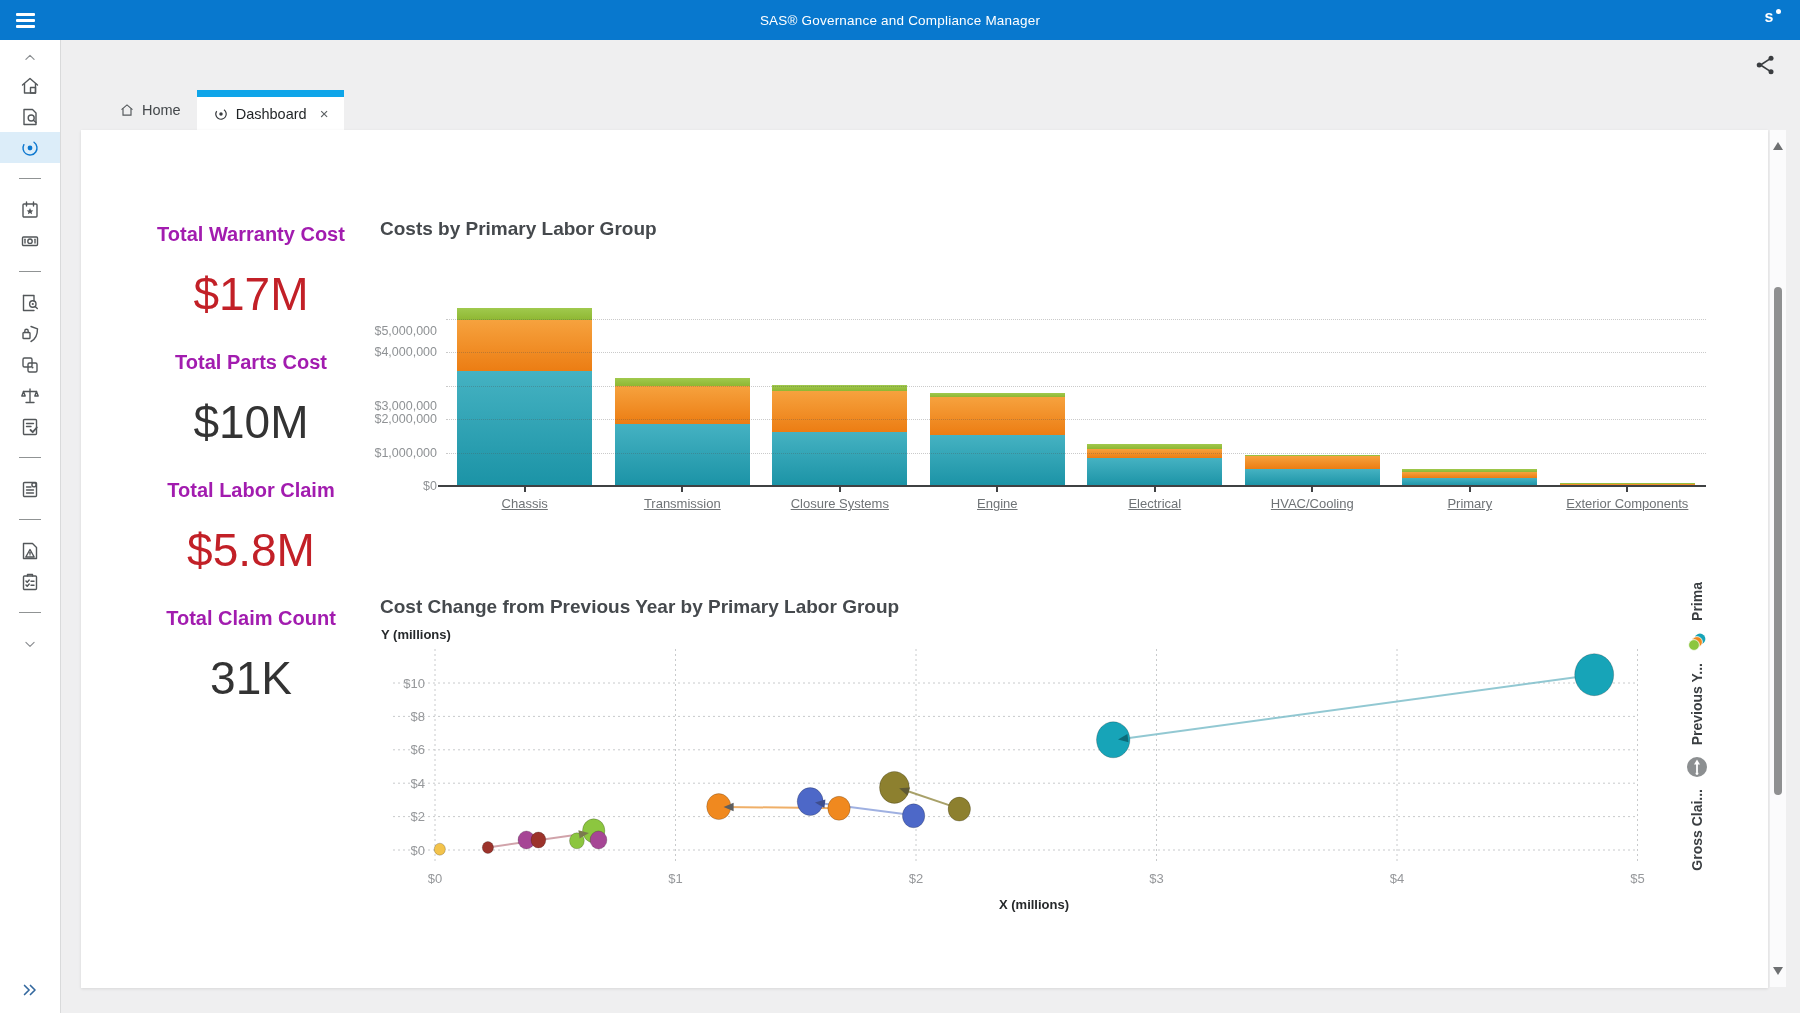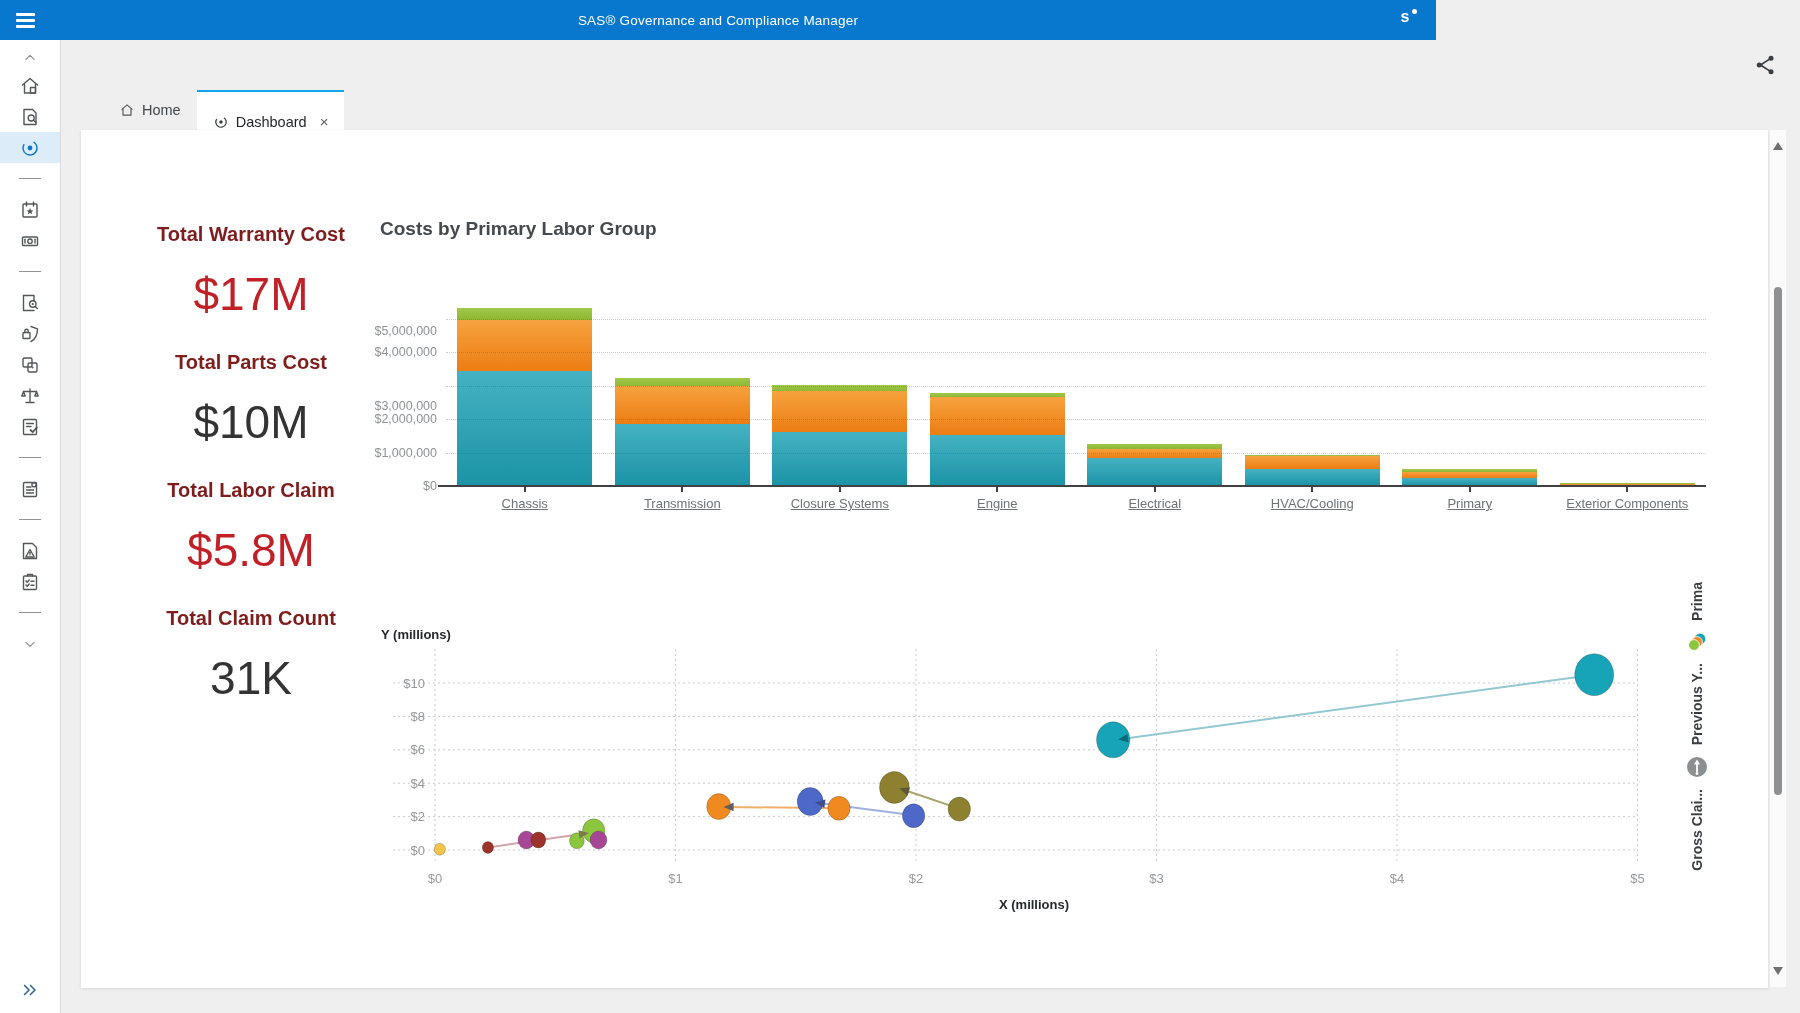--- a/index.html
+++ b/index.html
@@ -1,20 +1,20 @@
 <!DOCTYPE html>
 <html><head>
 <meta charset="utf-8">
 <style>
   * { margin:0; padding:0; box-sizing:border-box; }
   html,body { width:1800px; height:1013px; overflow:hidden;
     font-family:"Liberation Sans", sans-serif; background:#EFEFF0; }
 
   
-  .topbar { position:absolute; top:0; left:0; width:1436px; height:40px;
+  .topbar { position:absolute; top:0; left:0; width:1800px; height:40px;
     background:#0878CE; color:#fff; }
   .hamburger { position:absolute; left:16px; top:9px; width:24px; height:22px;
     display:flex; flex-direction:column; justify-content:center; gap:3px; cursor:pointer; }
   .hamburger span { display:block; width:19px; height:3px; background:#fff; border-radius:1px; }
   .topbar-title { position:absolute; left:0; right:0; top:0; height:40px;
     display:flex; align-items:center; justify-content:center;
     font-size:13.5px; letter-spacing:.2px; }
   .avatar { position:absolute; right:18px; top:8px; width:26px; height:24px;
     font-size:16px; font-weight:bold; color:#fff; text-align:center; cursor:pointer; }
   .avatar .dot { position:absolute; top:1px; right:1px; width:5px; height:5px;
@@ -37,31 +37,31 @@
   .sidebar-expand svg { stroke:currentColor; fill:none; stroke-width:1.8; stroke-linecap:round; stroke-linejoin:round; }
 
   
   .content { position:absolute; top:40px; left:61px; right:0; bottom:0; background:#EFEFF0; }
   .share-btn { position:absolute; top:13px; right:20px; width:26px; height:26px; cursor:pointer; }
 
   
   .tabs { position:absolute; left:42px; top:50px; height:40px; display:flex; align-items:stretch; }
   .tab { display:flex; align-items:center; gap:7px; padding:0 16px; font-size:14.5px;
     color:#43474A; cursor:pointer; }
-  .tab.active { background:#fff; border-top:2px solid #0ea5e9; color:#1F2224;align-items:flex-end; }
+  .tab.active { background:#fff; border-top:7px solid #0ea5e9; color:#1F2224; }
   .tab .closex { margin-left:6px; font-size:15px; color:#5B5F62; cursor:pointer; }
   .tab svg { flex:none; }
 
   
   .canvas { position:absolute; left:20px; top:90px; width:1687px; height:858px;
     background:#fff; box-shadow:0 1px 3px rgba(0,0,0,.10); }
 
   
   .kpi { position:absolute; left:20px; width:300px; text-align:center; }
-  .kpi-label { font-size:20px; font-weight:bold; color:#7f1d1d; line-height:24px; }
+  .kpi-label { font-size:20px; font-weight:bold; color:#a21caf; line-height:24px; }
   .kpi-value { font-size:46px; line-height:52px; margin-top:22px; color:#333; }
 
   
   .chart-title { position:absolute; font-size:19px; color:#45494D; }
   #bar-title { left:299px; top:88px; }
   #bar-legend { position:absolute; top:133px; right:66px; display:flex; gap:26px; }
   .leg-item { display:flex; align-items:center; gap:7px; font-size:13.5px; color:#54585B; }
   .leg-sw { width:13px; height:13px; display:inline-block; }
   #bar-ylabels { position:absolute; left:230px; top:170px; width:126px; }
   .bar-ytick { position:absolute; right:0; width:126px; text-align:right;
@@ -360,20 +360,21 @@
         <div class="bar-cat" style="left: -6.3px;">Chassis</div>
         <div class="bar-cat" style="left: 151.3px;">Transmission</div>
         <div class="bar-cat" style="left: 308.8px;">Closure Systems</div>
         <div class="bar-cat" style="left: 466.3px;">Engine</div>
         <div class="bar-cat" style="left: 623.8px;">Electrical</div>
         <div class="bar-cat" style="left: 781.3px;">HVAC/Cooling</div>
         <div class="bar-cat" style="left: 938.8px;">Primary</div>
         <div class="bar-cat" style="left: 1096.3px;">Exterior Components</div>
       </div>
 
+    <h2 class="chart-title" id="bubble-title">Cost Change from Previous Year by Primary Labor Group</h2>
     <div id="bubble-ylab">Y (millions)</div>
     <svg id="bubble-svg" width="1340" height="248">
         <line x1="54" y1="4" x2="54" y2="218" class="vgrid"></line>
         <text x="54" y="238" class="btick" text-anchor="middle">$0</text>
         <line x1="294.5" y1="4" x2="294.5" y2="218" class="vgrid"></line>
         <text x="294.5" y="238" class="btick" text-anchor="middle">$1</text>
         <line x1="535" y1="4" x2="535" y2="218" class="vgrid"></line>
         <text x="535" y="238" class="btick" text-anchor="middle">$2</text>
         <line x1="775.5" y1="4" x2="775.5" y2="218" class="vgrid"></line>
         <text x="775.5" y="238" class="btick" text-anchor="middle">$3</text>

